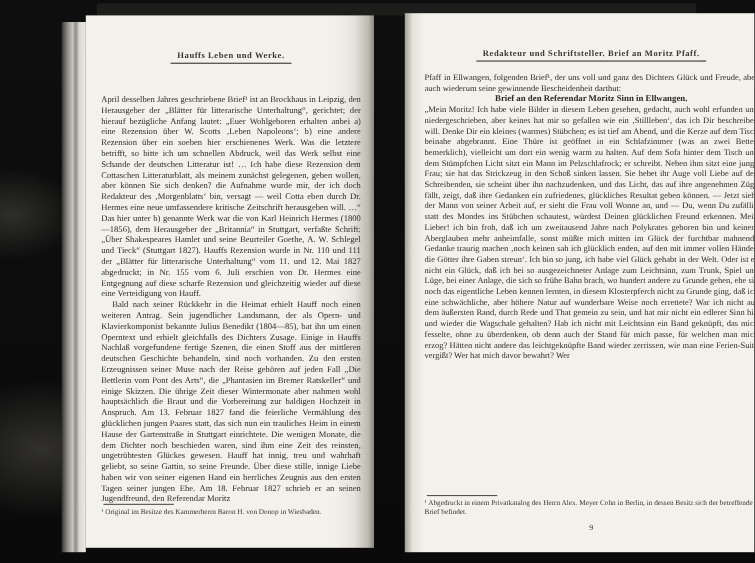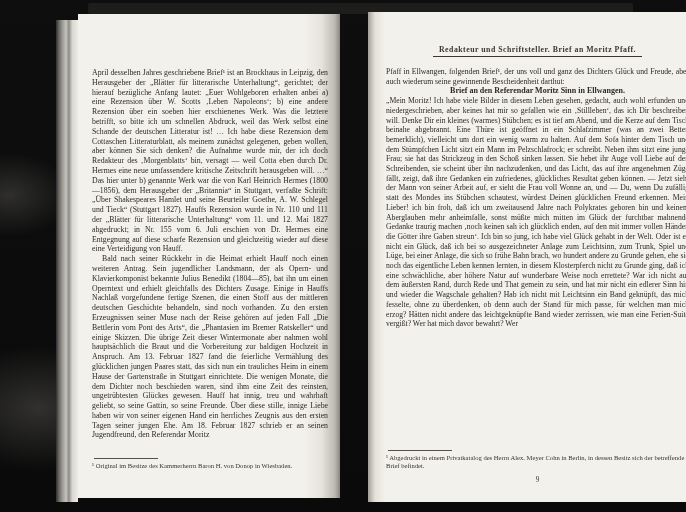--- a/index.html
+++ b/index.html
@@ -39,20 +39,23 @@
 </head>
 <body>
 
 <div class="scene">
 
   <div class="top-edge"></div>
   <div class="left-edges"></div>
 
   <div class="page page-left">
     <div class="lp-inner">
+      <div class="running-head">
+        <span>Hauffs Leben und Werke.</span>
+      </div>
       <div class="body-text lp-body">
         <p>April desselben Jahres geschriebene Brief¹ ist an Brockhaus in Leipzig, den Herausgeber der „Blätter für litterarische Unterhaltung“, gerichtet; der hierauf bezügliche Anfang lautet: „Euer Wohlgeboren erhalten anbei a) eine Rezension über W. Scotts ‚Leben Napoleons‘; b) eine andere Rezension über ein soeben hier erschienenes Werk. Was die letztere betrifft, so bitte ich um schnellen Abdruck, weil das Werk selbst eine Schande der deutschen Litteratur ist! … Ich habe diese Rezension dem Cottaschen Litteraturblatt, als meinem zunächst gelegenen, geben wollen, aber können Sie sich denken? die Aufnahme wurde mir, der ich doch Redakteur des ‚Morgenblatts‘ bin, versagt — weil Cotta eben durch Dr. Hermes eine neue umfassendere kritische Zeitschrift herausgeben will. …“ Das hier unter b) genannte Werk war die von Karl Heinrich Hermes (1800—1856), dem Herausgeber der „Britannia“ in Stuttgart, verfaßte Schrift: „Über Shakespeares Hamlet und seine Beurteiler Goethe, A. W. Schlegel und Tieck“ (Stuttgart 1827). Hauffs Rezension wurde in Nr. 110 und 111 der „Blätter für litterarische Unterhaltung“ vom 11. und 12. Mai 1827 abgedruckt; in Nr. 155 vom 6. Juli erschien von Dr. Hermes eine Entgegnung auf diese scharfe Rezension und gleichzeitig wieder auf diese eine Verteidigung von Hauff.</p>
         <p class="indent">Bald nach seiner Rückkehr in die Heimat erhielt Hauff noch einen weiteren Antrag. Sein jugendlicher Landsmann, der als Opern- und Klavierkomponist bekannte Julius Benedikt (1804—85), bat ihn um einen Operntext und erhielt gleichfalls des Dichters Zusage. Einige in Hauffs Nachlaß vorgefundene fertige Szenen, die einen Stoff aus der mittleren deutschen Geschichte behandeln, sind noch vorhanden. Zu den ersten Erzeugnissen seiner Muse nach der Reise gehören auf jeden Fall „Die Bettlerin vom Pont des Arts“, die „Phantasien im Bremer Ratskeller“ und einige Skizzen. Die übrige Zeit dieser Wintermonate aber nahmen wohl hauptsächlich die Braut und die Vorbereitung zur baldigen Hochzeit in Anspruch. Am 13. Februar 1827 fand die feierliche Vermählung des glücklichen jungen Paares statt, das sich nun ein trauliches Heim in einem Hause der Gartenstraße in Stuttgart einrichtete. Die wenigen Monate, die dem Dichter noch beschieden waren, sind ihm eine Zeit des reinsten, ungetrübtesten Glückes gewesen. Hauff hat innig, treu und wahrhaft geliebt, so seine Gattin, so seine Freunde. Über diese stille, innige Liebe haben wir von seiner eigenen Hand ein herrliches Zeugnis aus den ersten Tagen seiner jungen Ehe. Am 18. Februar 1827 schrieb er an seinen Jugendfreund, den Referendar Moritz</p>
       </div>
       <div class="foot lp-foot">
         <div class="foot-rule"></div>
         <p class="footnote">¹ Original im Besitze des Kammerherrn Baron H. von Donop in Wiesbaden.</p>
       </div>
     </div>
   </div>

